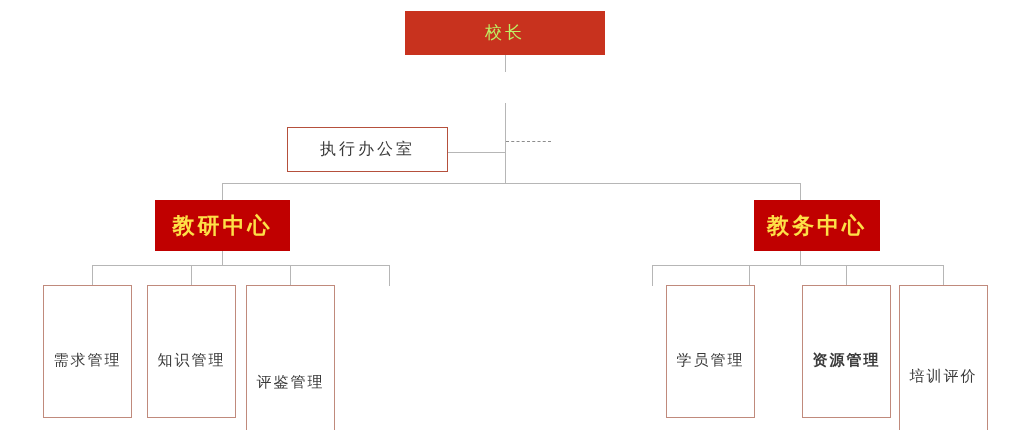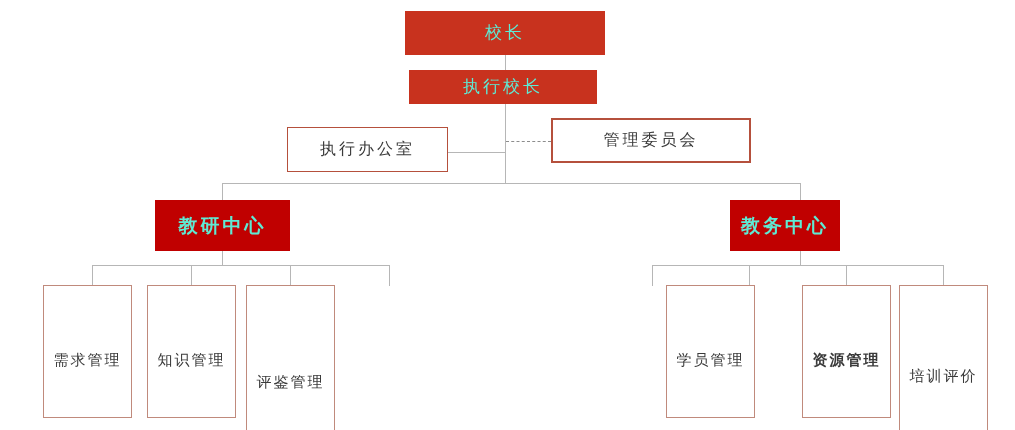--- a/index.html
+++ b/index.html
@@ -37,31 +37,31 @@
     display: flex;
     align-items: center;
     justify-content: center;
     text-align: center;
     line-height: 1.15;
   }
 
   
   .node-top {
     background: #c8321e;
-    color: #5eead4;
+    color: #bef264;
     font-size: 17px;
     letter-spacing: 3px;
     font-weight: 400;
   }
 
   
   .node-center {
     background: #c00000;
-    color: #5eead4;
-    font-size: 19px;
+    color: #fde047;
+    font-size: 22px;
     font-weight: bold;
     letter-spacing: 3px;
   }
 
   
   .node-outline {
     background: #ffffff;
     color: #3a3a3a;
     border: 1.5px solid #b5503c;
     font-size: 16px;
@@ -117,37 +117,31 @@
   <div class="conn-h" style="left:652px; top:265px; width:292px;"></div>
   <div class="conn-v" style="left:652px; top:265px; height:21px;"></div>
   <div class="conn-v" style="left:749px; top:265px; height:21px;"></div>
   <div class="conn-v" style="left:846px; top:265px; height:21px;"></div>
   <div class="conn-v" style="left:943px; top:265px; height:21px;"></div>
 
   <div class="node node-top" style="left:405px; top:11px; width:200px; height:44px;">
     <span>校长</span>
   </div>
 
-  <div class="node node-top" style="left:409px; top:70px; width:188px; height:34px;">
-    <span>执行校长</span>
-  </div>
 
   <div class="node node-outline" style="left:287px; top:127px; width:161px; height:45px;">
     <span>执行办公室</span>
   </div>
 
-  <div class="node node-outline node-outline-thick" style="left:551px; top:118px; width:200px; height:45px;">
-    <span>管理委员会</span>
-  </div>
 
   <div class="node node-center" style="left:155px; top:200px; width:135px; height:51px;">
     <span>教研中心</span>
   </div>
 
-  <div class="node node-center" style="left:730px; top:200px; width:110px; height:51px;">
+  <div class="node node-center" style="left:754px; top:200px; width:126px; height:51px;">
     <span>教务中心</span>
   </div>
 
   <div class="node node-leaf" style="left:147px; top:285px; width:89px; height:133px;">
     <span class="leaf-label">知识管理</span>
   </div>
   <div class="node node-leaf" style="left:43px; top:285px; width:89px; height:133px;">
     <span class="leaf-label">需求管理</span>
   </div>
   <div class="node node-leaf" style="left:246px; top:285px; width:89px; height:172px;">

